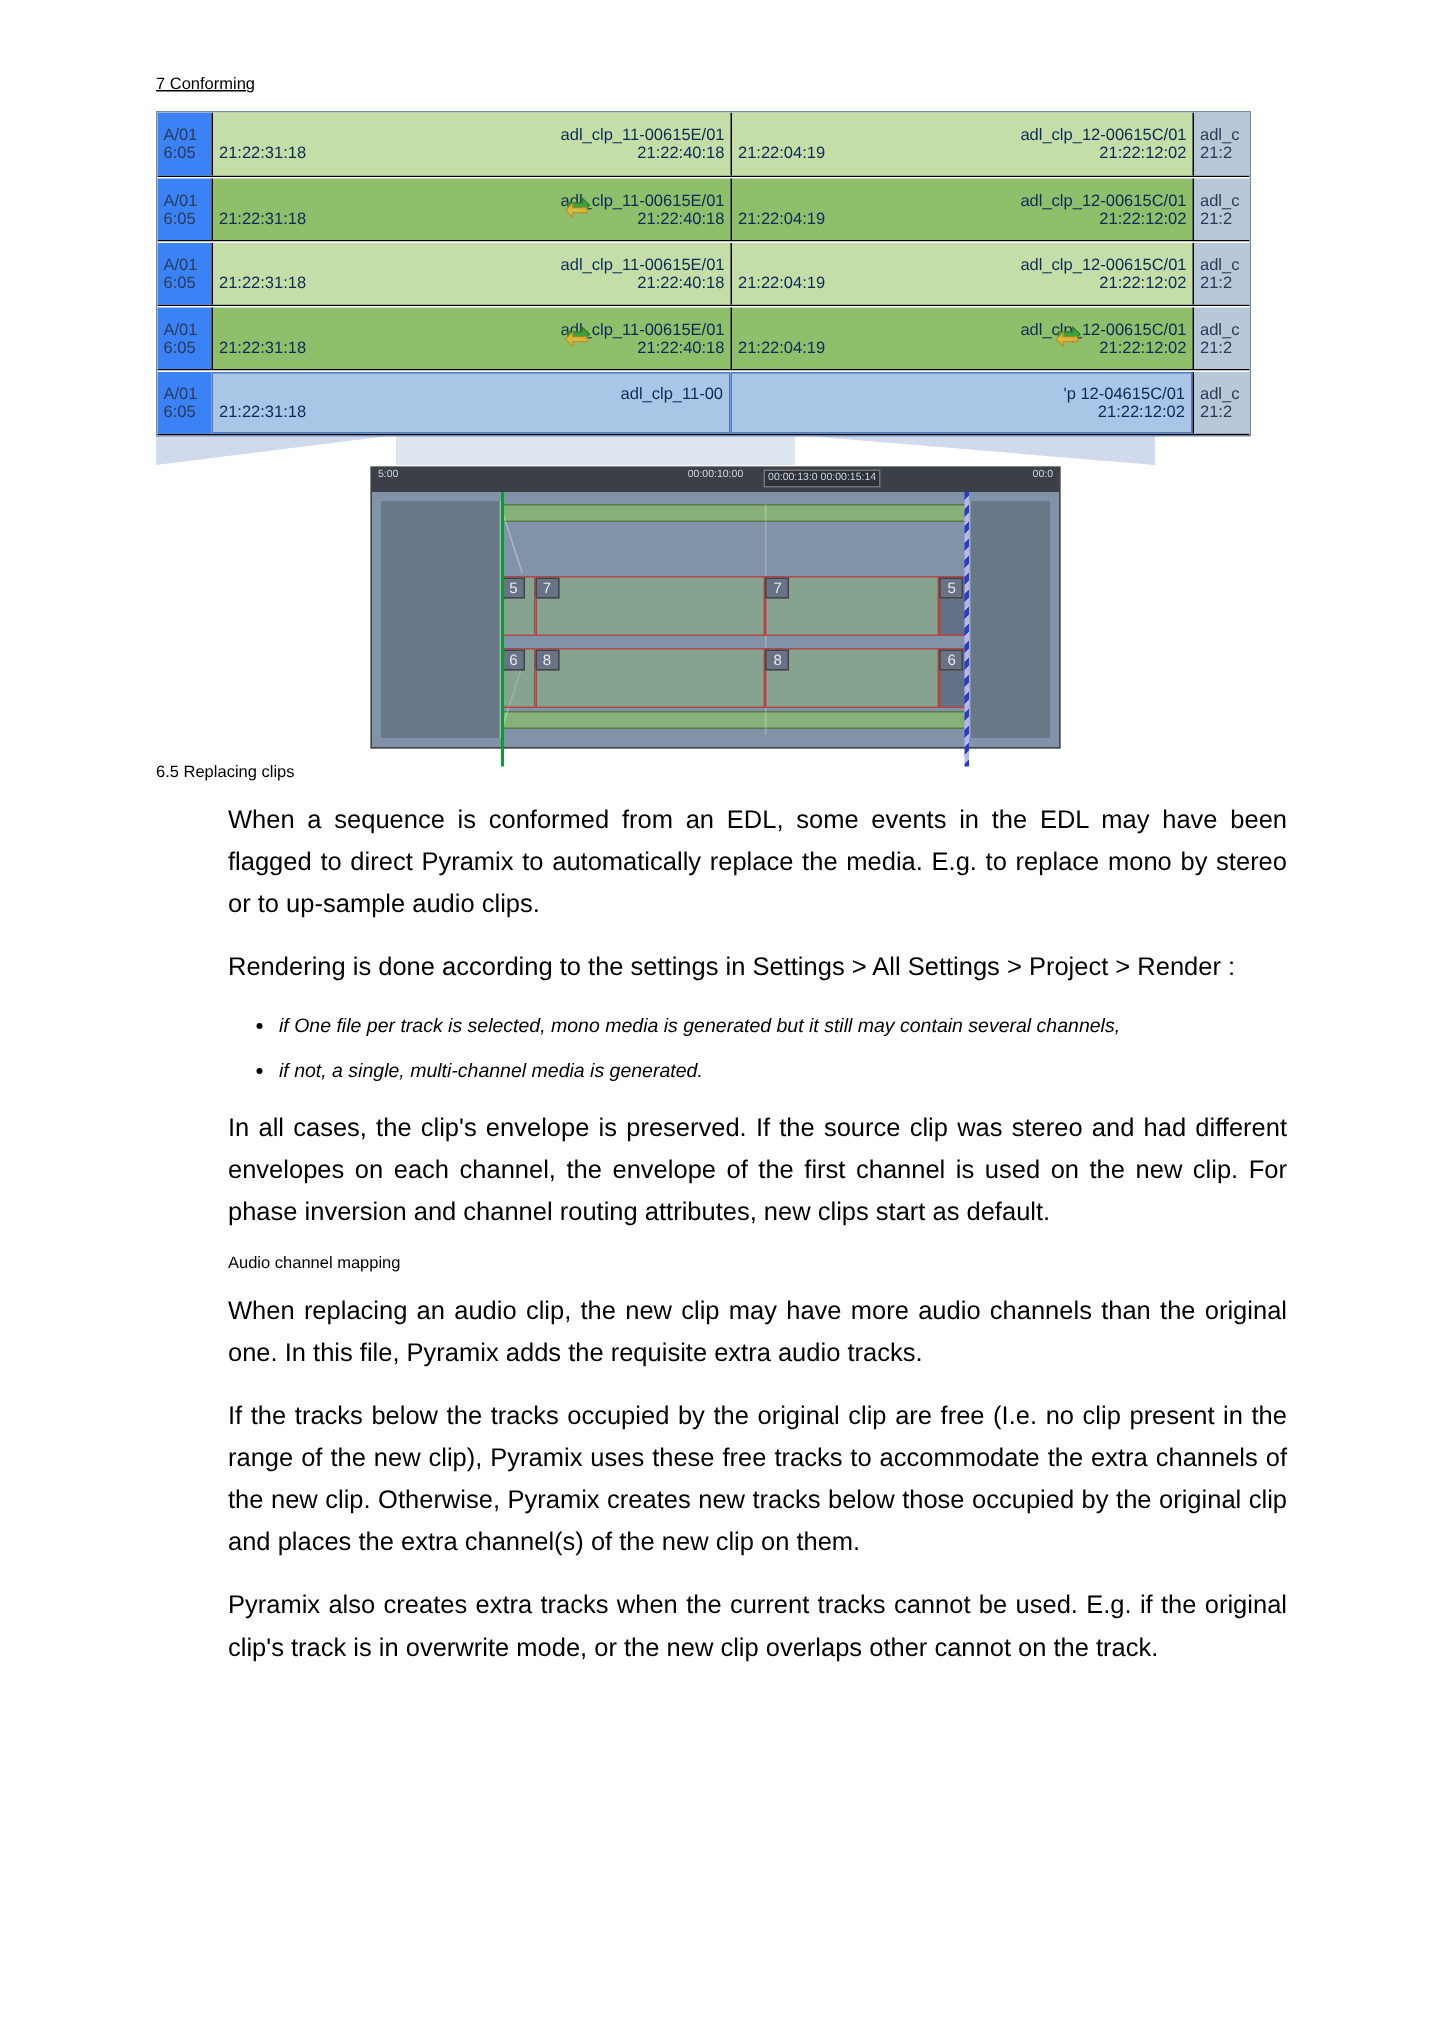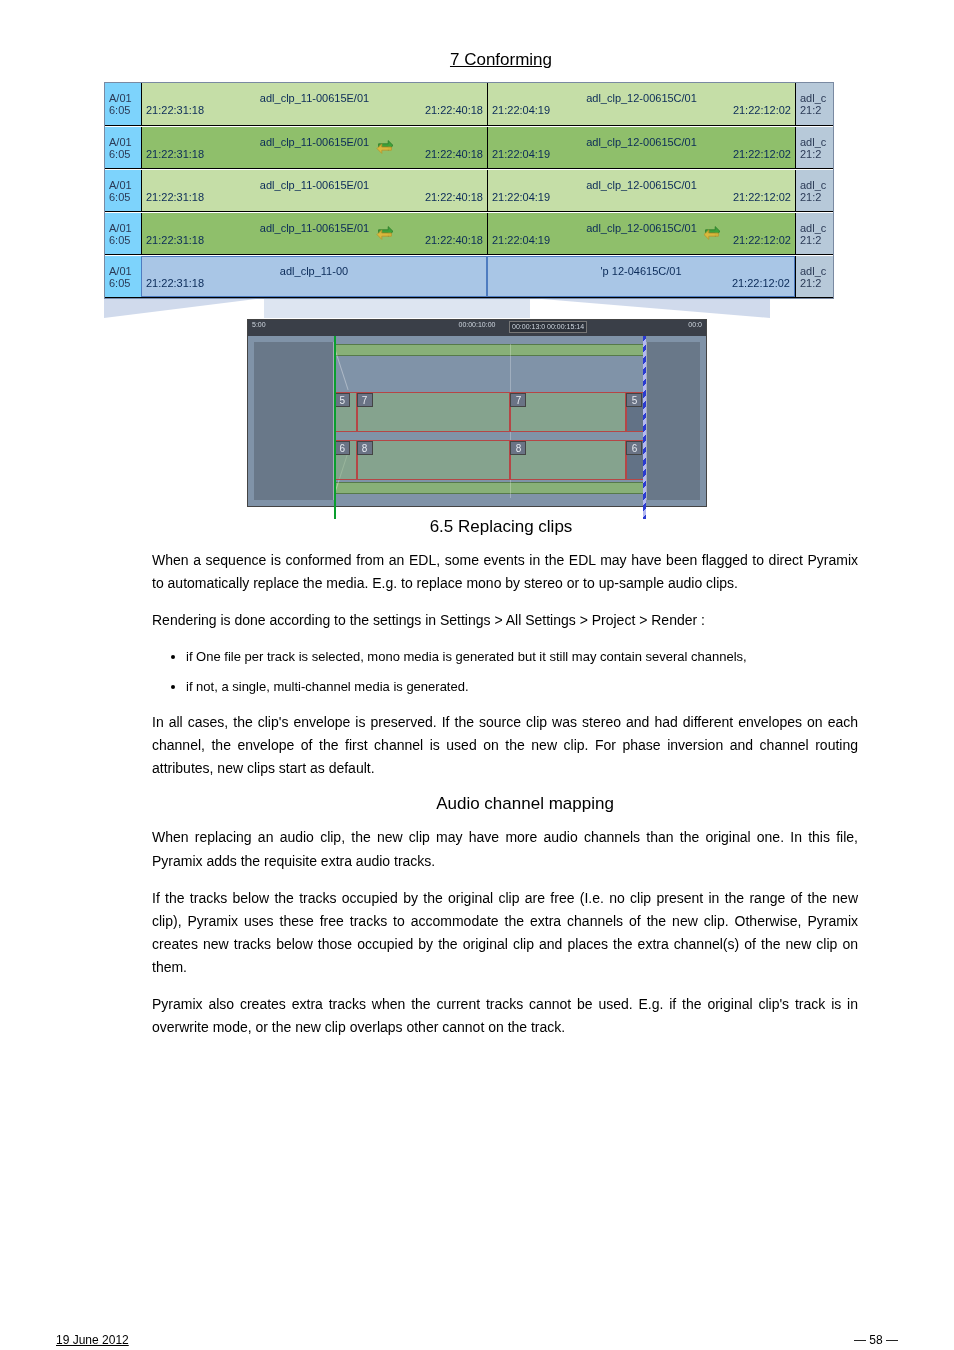--- a/index.html
+++ b/index.html
@@ -1,34 +1,34 @@
 <!DOCTYPE html>
 <html><head>
 <meta charset="utf-8">
 <style>
   * { box-sizing: border-box; margin: 0; padding: 0; }
   body { font-family: Arial, sans-serif; background: #fff; color: #000; width: 954px; }
   .page { padding: 40px 56px 40px 56px; }
-  .heading { font-size: 17px; margin: 10px 0 12px 48px; text-align: center; }
+  .heading { font-size: 11px; margin: 10px 0 12px 48px; }
   .heading-u { text-decoration: underline; }
-  .body-text { font-size: 14px; line-height: 1.65; margin: 0 40px 14px 96px; text-align: justify; }
+  .body-text { font-size: 17px; line-height: 1.65; margin: 0 40px 14px 96px; text-align: justify; }
   ul { margin: 0 40px 14px 130px; list-style: disc; }
-  li { font-size: 13px; line-height: 1.65; margin-bottom: 8px; text-align: justify; }
+  li { font-size: 13px; line-height: 1.65; margin-bottom: 8px; text-align: justify; font-style: italic; }
   .footer { margin: 240px 56px 20px 56px; display: flex; justify-content: space-between; font-size: 12px; gap: 44px; }
   .footer .date { text-decoration: underline; }
 
   
   .tracks { border: 1px solid #7a8aa2; margin-left: 48px; margin-right: 40px; width: 730px; overflow: hidden; }
   .trow { display: grid; grid-template-columns: 36px 346px 308px 40px; height: 43px; border-top: 1px solid #fff; border-bottom: 1px solid #000; }
   .trow:first-child { border-top: none; }
   .tcell { font-size: 11px; padding: 2px 4px; display: flex; flex-direction: column; justify-content: center; position: relative; border-left: 1px solid #000; }
   .tcell:first-child { border-left: none; }
-  .lbl-small { background: #7dd3fc; color: #2b3a56; }
+  .lbl-small { background: #3b82f6; color: #2b3a56; }
   .clip { color: #0a2a58; }
-  .clip .c-top { display: flex; justify-content: center; }
+  .clip .c-top { display: flex; justify-content: flex-end; }
   .clip .c-bot { display: flex; justify-content: space-between; }
   .r-light-green { background: #c5dea7; }
   .r-green { background: #8fbf6b; }
   .r-blue { background: #a9c6e6; border: 1px solid #4e7cc0; }
   .trow .partial { background: #b7c9d9; color: #2b3a56; }
   .swap-icon { position: absolute; right: 50%; top: 50%; transform: translate(80px,-50%); }
   .swap-svg { width: 20px; height: 16px; }
 
   
   .cone-wrap { position: relative; height: 20px; margin-left: 48px; margin-right: 40px; width: 730px; }

